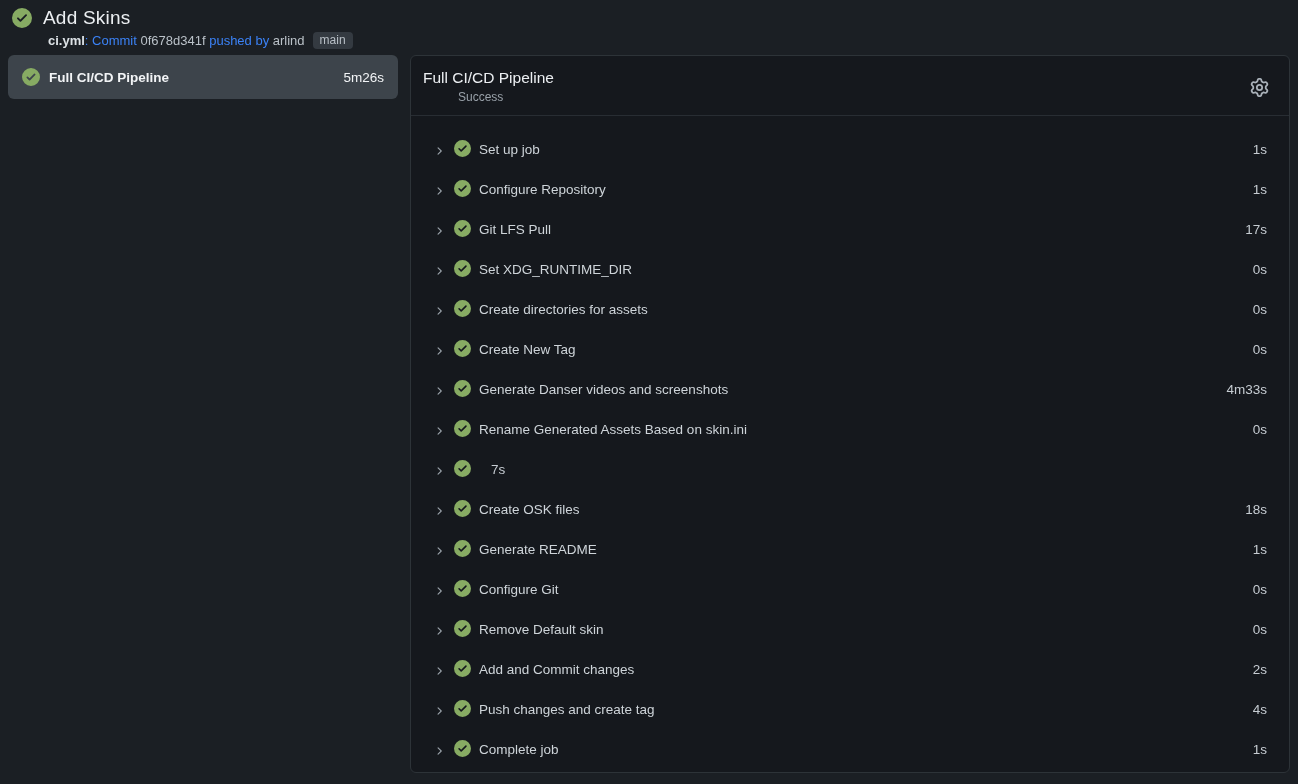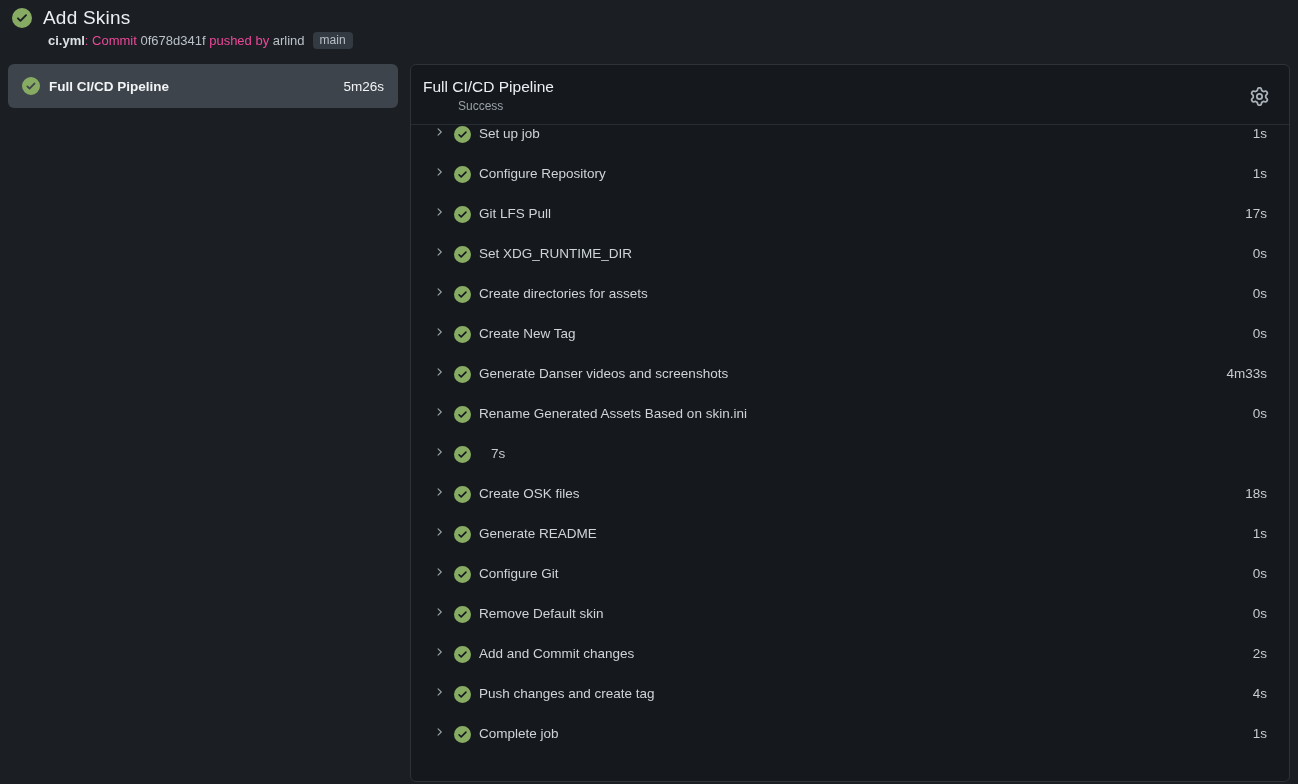--- a/index.html
+++ b/index.html
@@ -17,26 +17,26 @@
   .run-title-row { display: flex; align-items: center; gap: 11px; }
   .status-circle {
     width: 20px; height: 20px; flex: 0 0 20px;
     display: inline-flex; align-items: center; justify-content: center;
   }
   .status-circle svg { width: 100%; height: 100%; display: block; }
   .run-title {
     font-size: 19px; font-weight: 500; color: #eceff2; letter-spacing: .2px;
   }
   .run-subtitle {
-    margin: 3px 0 9px 36px;
+    margin: 3px 0 0 36px;
     font-size: 13px; color: #bac1c8;
     display: flex; align-items: center;
   }
   .wf-file { font-weight: 700; color: #dde2e6; }
-  .sub-plain { white-space: pre; color: #ec4899; }
+  .sub-plain { white-space: pre; color: #3b82f6; }
   .sha-link, .author-link { color: #bac1c8; white-space: pre; }
   .branch-badge {
     margin-left: 8px;
     background: #343a41;
     color: #b8bfc6;
     border-radius: 4px;
     padding: 2px 7px 3px 7px;
     font-size: 12px;
     line-height: 1;
   }
@@ -84,21 +84,21 @@
     width: 19px; height: 19px;
     color: #aab2ba; cursor: pointer;
     background: none; border: none; padding: 0;
   }
   .gear-btn svg { width: 100%; height: 100%; display: block; }
 
   
   .steps { padding: 1px 0 8px 0; }
   .step-row {
     height: 40px;
-    display: flex; align-items: flex-start;
+    display: flex; align-items: flex-end;
     padding: 0 22px 0 22px;
     cursor: pointer;
   }
   .chev { width: 12px; height: 12px; flex: 0 0 12px; color: #9aa2aa; margin-right: 9px; }
   .chev svg { width: 100%; height: 100%; display: block; }
   .step-check { width: 17px; height: 17px; flex: 0 0 17px; margin-right: 8px; }
   .step-check svg { width: 100%; height: 100%; display: block; }
   .step-name {
     font-size: 13.5px; color: #ced4d9;
     flex: 1 1 auto;

